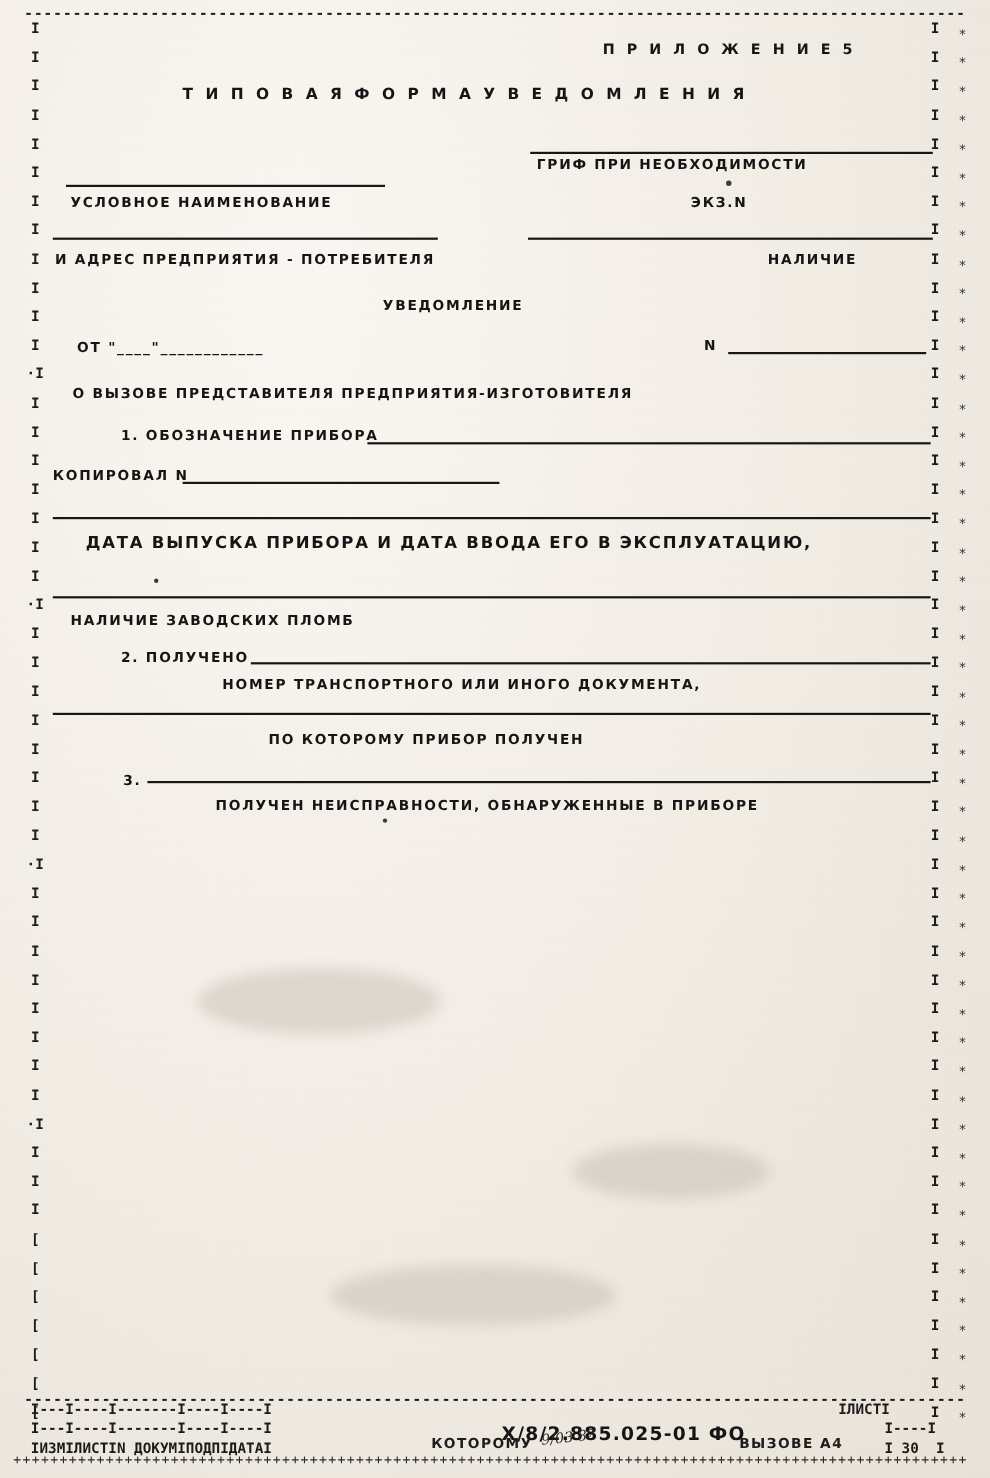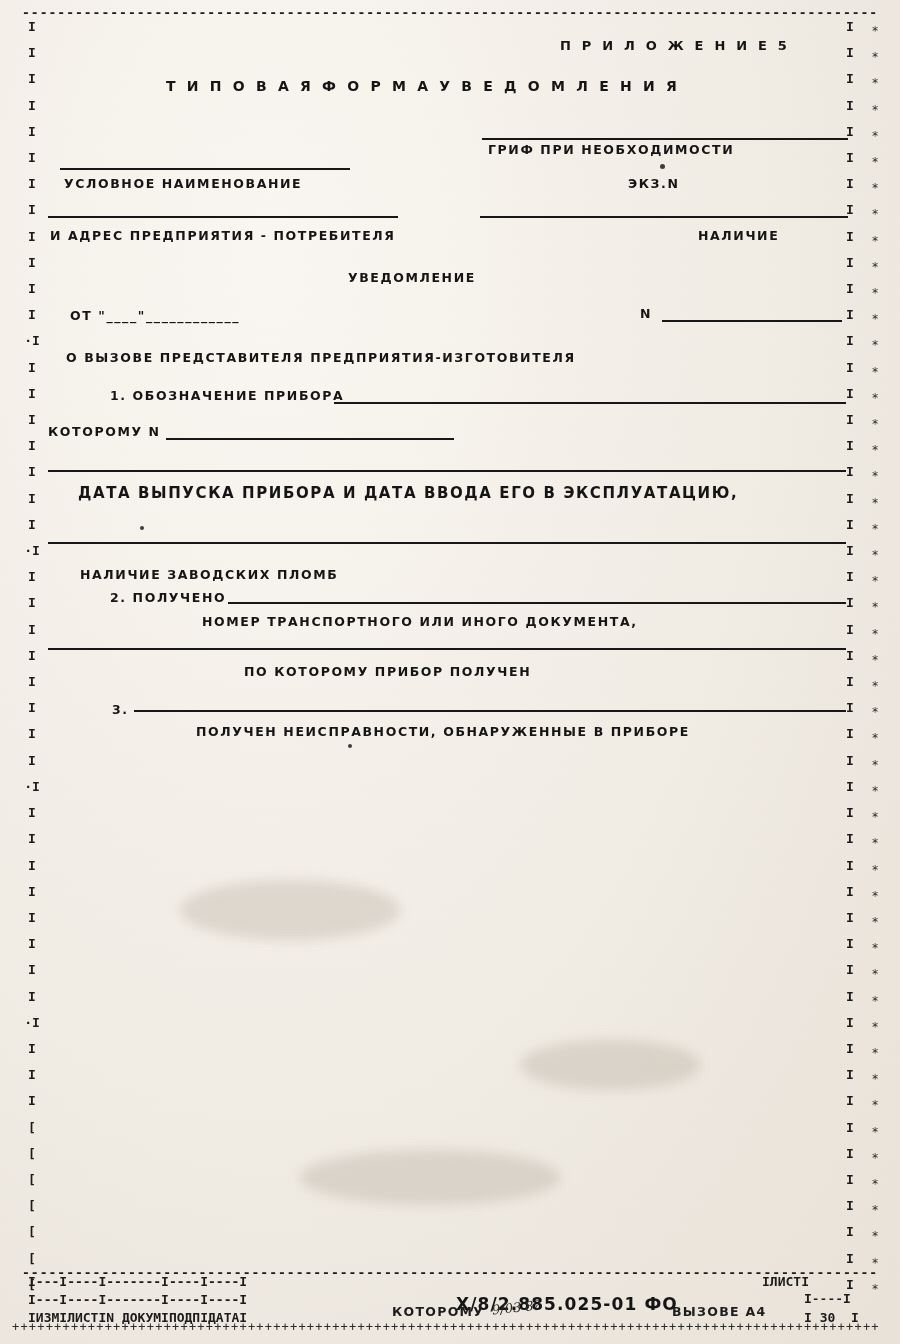--- a/index.html
+++ b/index.html
@@ -266,21 +266,21 @@
 *
 *
 *
 *
 *
 *
 *</div>
 
   <div class="content">
 
-    <div class="row mono t-spaced lbl" style="left:512px;top:18px;font-size:13px;">П Р И Л О Ж Е Н И Е      5</div>
+    <div class="row mono t-spaced lbl" style="left:500px;top:18px;font-size:13px;">П Р И Л О Ж Е Н И Е      5</div>
 
     <div class="row mono t-spaced" style="left:118px;top:58px;font-size:14px;text-align:center;">Т И П О В А Я    Ф О Р М А  У В Е Д О М Л Е Н И Я</div>
 
     <div class="rule" style="left:434px;top:118px;width:366px;"></div>
     <div class="row mono t-spaced2" style="left:440px;top:122px;font-size:12.5px;">ГРИФ   ПРИ НЕОБХОДИМОСТИ</div>
     <div class="smudge" style="left:612px;top:144px;"></div>
 
     <div class="rule" style="left:12px;top:148px;width:290px;"></div>
     <div class="row mono t-spaced2" style="left:16px;top:156px;font-size:12.5px;">УСЛОВНОЕ НАИМЕНОВАНИЕ</div>
 
@@ -296,29 +296,29 @@
 
     <div class="row mono t-spaced2" style="left:22px;top:288px;font-size:12.5px;">ОТ "____"____________</div>
     <div class="row mono t-spaced2" style="left:592px;top:286px;font-size:12.5px;">N</div>
     <div class="rule" style="left:614px;top:300px;width:180px;"></div>
 
     <div class="row mono t-spaced2" style="left:18px;top:330px;font-size:12.5px;">О ВЫЗОВЕ ПРЕДСТАВИТЕЛЯ ПРЕДПРИЯТИЯ-ИЗГОТОВИТЕЛЯ</div>
 
     <div class="row mono t-spaced2" style="left:62px;top:368px;font-size:12.5px;">1. ОБОЗНАЧЕНИЕ ПРИБОРА</div>
     <div class="rule" style="left:286px;top:382px;width:512px;"></div>
 
-    <div class="row mono t-spaced2" style="left:0px;top:404px;font-size:12.5px;">КОТОРОМУ N</div>
+    <div class="row mono t-spaced2" style="left:0px;top:404px;font-size:12.5px;">КОПИРОВАЛ N</div>
     <div class="rule" style="left:118px;top:418px;width:288px;"></div>
 
     <div class="rule" style="left:0px;top:450px;width:798px;"></div>
     <div class="row mono t-spaced2" style="left:30px;top:464px;font-size:15px;">ДАТА ВЫПУСКА ПРИБОРА И ДАТА ВВОДА ЕГО В ЭКСПЛУАТАЦИЮ,</div>
 
     <div class="smudge" style="left:92px;top:506px;width:4px;height:4px;"></div>
     <div class="rule" style="left:0px;top:522px;width:798px;"></div>
-    <div class="row mono t-spaced2" style="left:32px;top:536px;font-size:12.5px;margin-top:11px;">НАЛИЧИЕ ЗАВОДСКИХ ПЛОМБ</div>
+    <div class="row mono t-spaced2" style="left:16px;top:536px;font-size:12.5px;">НАЛИЧИЕ ЗАВОДСКИХ ПЛОМБ</div>
 
     <div class="row mono t-spaced2" style="left:62px;top:570px;font-size:12.5px;">2. ПОЛУЧЕНО</div>
     <div class="rule" style="left:180px;top:582px;width:618px;"></div>
     <div class="row mono t-spaced2" style="left:154px;top:594px;font-size:12.5px;">НОМЕР ТРАНСПОРТНОГО ИЛИ ИНОГО ДОКУМЕНТА,</div>
 
     <div class="rule" style="left:0px;top:628px;width:798px;"></div>
     <div class="row mono t-spaced2" style="left:196px;top:644px;font-size:12.5px;">ПО КОТОРОМУ ПРИБОР ПОЛУЧЕН</div>
 
     <div class="row mono t-spaced2" style="left:64px;top:682px;font-size:12.5px;">3.</div>
     <div class="rule" style="left:86px;top:690px;width:712px;"></div>
@@ -330,21 +330,21 @@
   <div class="dash-bottom">-------------------------------------------------------------------------------------------------</div>
 
   <div class="stampbox">
     <div class="stamp-line" style="left:2px;top:16px;">I---I----I-------I----I----I</div>
     <div class="stamp-line" style="left:2px;top:34px;">I---I----I-------I----I----I</div>
     <div class="stamp-line" style="left:2px;top:52px;">IИЗМIЛИСТIN ДОКУМIПОДПIДАТАI</div>
 
     <div class="desig" style="left:430px;top:36px;">Х/8/2.885.025-01 ФО</div>
 
     <div class="stamp-line" style="left:736px;top:16px;">IЛИСТI</div>
-    <div class="stamp-line" style="left:778px;top:34px;font-family:Liberation Mono, monospace;">I----I</div>
+    <div class="stamp-line" style="left:778px;top:34px;">I----I</div>
     <div class="stamp-line" style="left:778px;top:52px;">I 30  I</div>
   </div>
 
   <div class="copir" style="left:392px;top:1304px;">КОТОРОМУ</div>
   <div class="hand" style="left:492px;top:1300px;">9/03 8?</div>
   <div class="copir" style="left:672px;top:1304px;">ВЫЗОВЕ А4</div>
 
   <div class="dash-outer">+++++++++++++++++++++++++++++++++++++++++++++++++++++++++++++++++++++++++++++++++++++++++++++++++++++++</div>
 </div>
 

